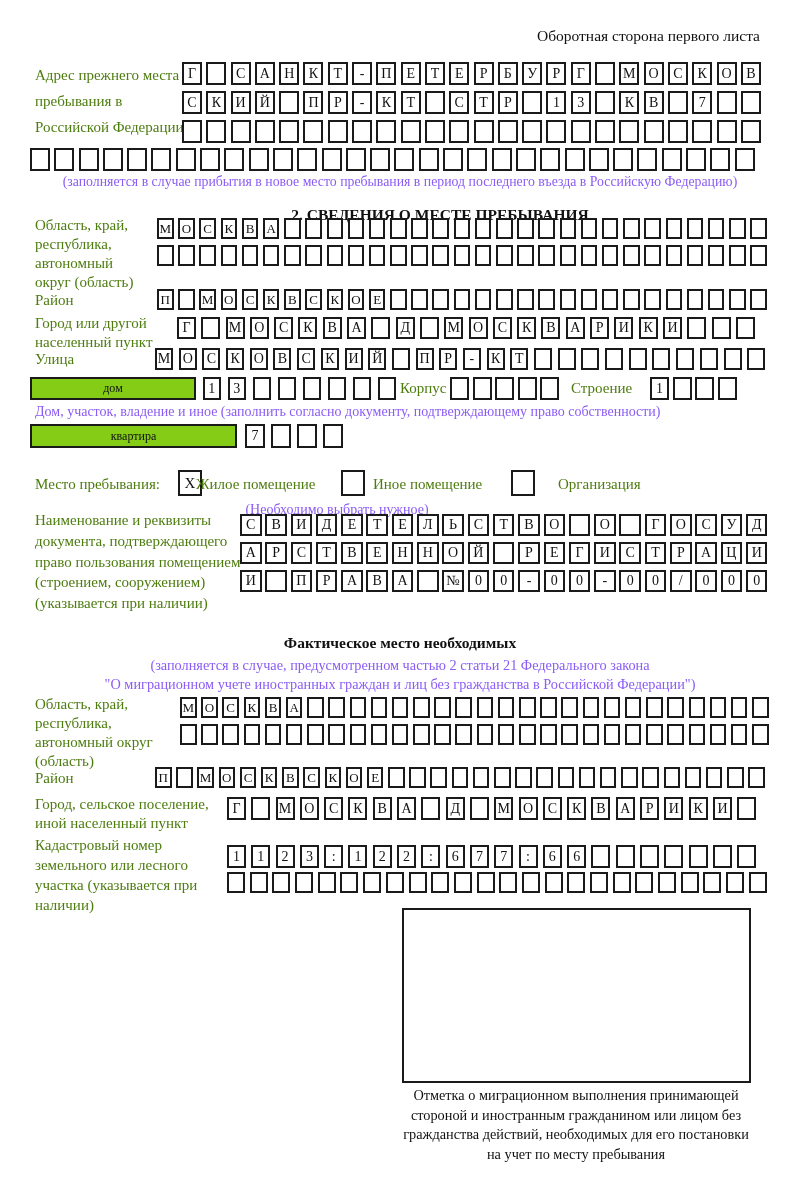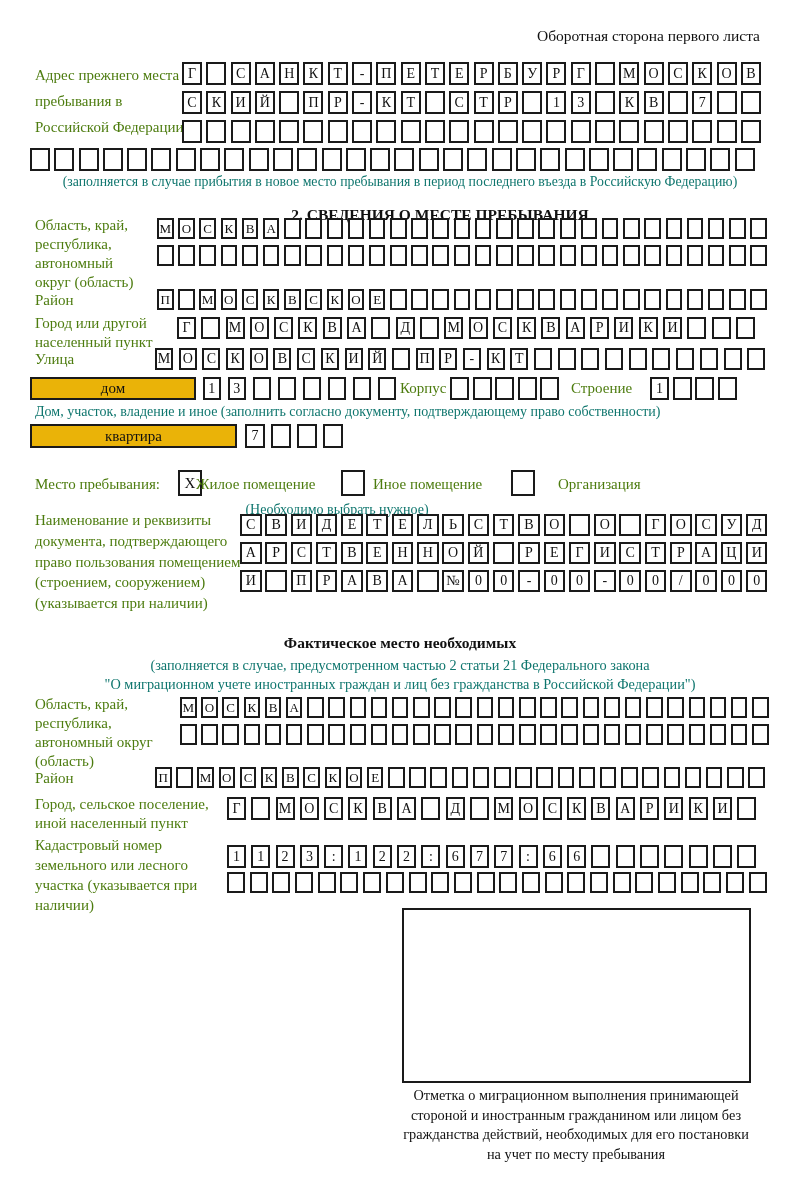--- a/index.html
+++ b/index.html
@@ -3,42 +3,42 @@
 <meta charset="utf-8">
 <style>
   html,body { margin:0; padding:0; background:#ffffff; }
   .page {
     position:relative; width:800px; height:1180px; background:#fff;
     font-family:"Liberation Serif","DejaVu Serif",serif; color:#111;
     overflow:hidden;
   }
   .abs { position:absolute; }
   .lbl { position:absolute; font-size:15px; line-height:19px; color:#4d7c0f; }
-  .caption { position:absolute; font-size:13.8px; color:#0f766e; }
+  .caption { position:absolute; font-size:13.8px; color:#8b5cf6; }
   .centered { left:0; width:800px; text-align:center; }
   .title { position:absolute; font-weight:bold; font-size:15.5px; color:#111; }
   .row { position:absolute; display:flex; }
   .cell {
     box-sizing:border-box; flex:none; border:2px solid #1a1a1a; background:#fff;
     display:flex; align-items:center; justify-content:center;
     font-size:14px; line-height:1; color:#111;
   }
   .cells-a { gap:4.3px; }  .cells-a .cell { width:20px;  height:23px; }
   .cells-b { gap:4.7px; }  .cells-b .cell { width:16.5px;height:21px; font-size:13px; }
   .cells-c { gap:5.3px; }  .cells-c .cell { width:19px;  height:22px; }
   .cells-d { gap:5.7px; }  .cells-d .cell { width:18px;  height:22px; }
   .cells-e { gap:7.5px; }  .cells-e .cell { width:17.5px;height:23px; }
   .cells-f { gap:3.5px; }  .cells-f .cell { width:19px;  height:23px; }
   .cells-g { gap:3.8px; }  .cells-g .cell { width:21.5px;height:22px; }
   .cells-h { gap:5.3px; }  .cells-h .cell { width:19px;  height:23px; }
   .cells-i { gap:4.7px; }  .cells-i .cell { width:18px;  height:21px; }
   .cells-k { gap:6px; }    .cells-k .cell { width:20px;  height:24px; }
   .wide-box {
-    position:absolute; box-sizing:border-box; border:2px solid #1a1a1a; background:#eab308;
-    display:flex; align-items:center; justify-content:center; font-size:15px; color:#111;
+    position:absolute; box-sizing:border-box; border:2px solid #1a1a1a; background:#84cc16;
+    display:flex; align-items:center; justify-content:center; font-size:12px; color:#111;
   }
   .checkbox {
     position:absolute; box-sizing:border-box; width:24px; height:26px;
     border:2px solid #1a1a1a; background:#fff;
     display:flex; align-items:center; justify-content:center; font-size:15px; color:#111;
   }
   .stamp-box { position:absolute; box-sizing:border-box; border:2px solid #1a1a1a; background:#fff; }
   .stamp-caption { position:absolute; font-size:14.3px; line-height:19.5px; text-align:center; color:#111; }
 </style>
 </head>

